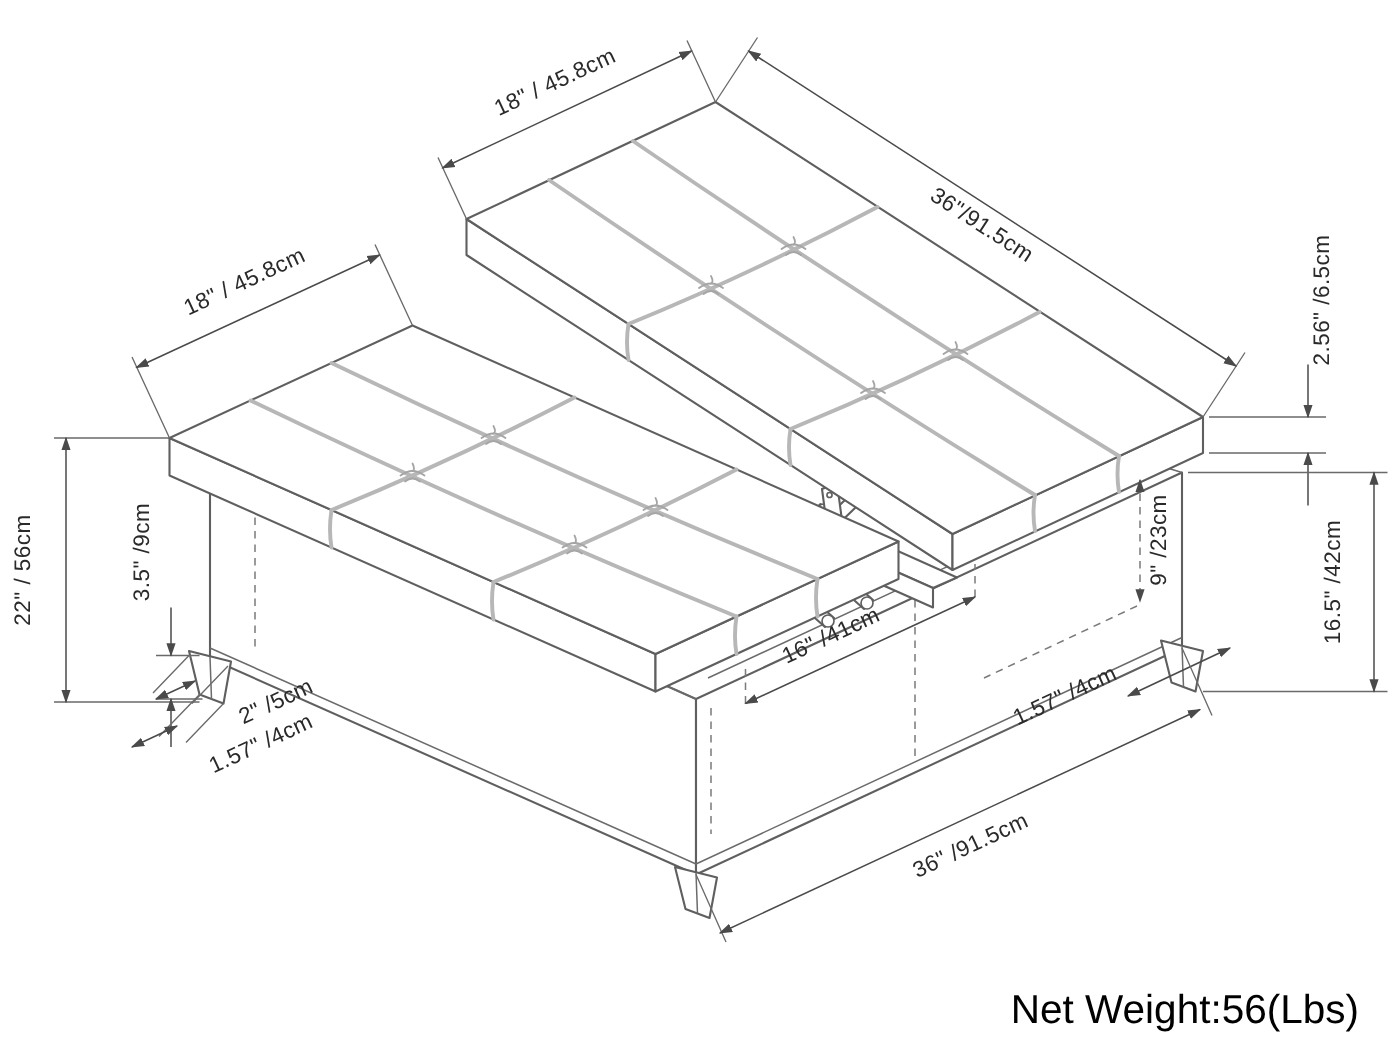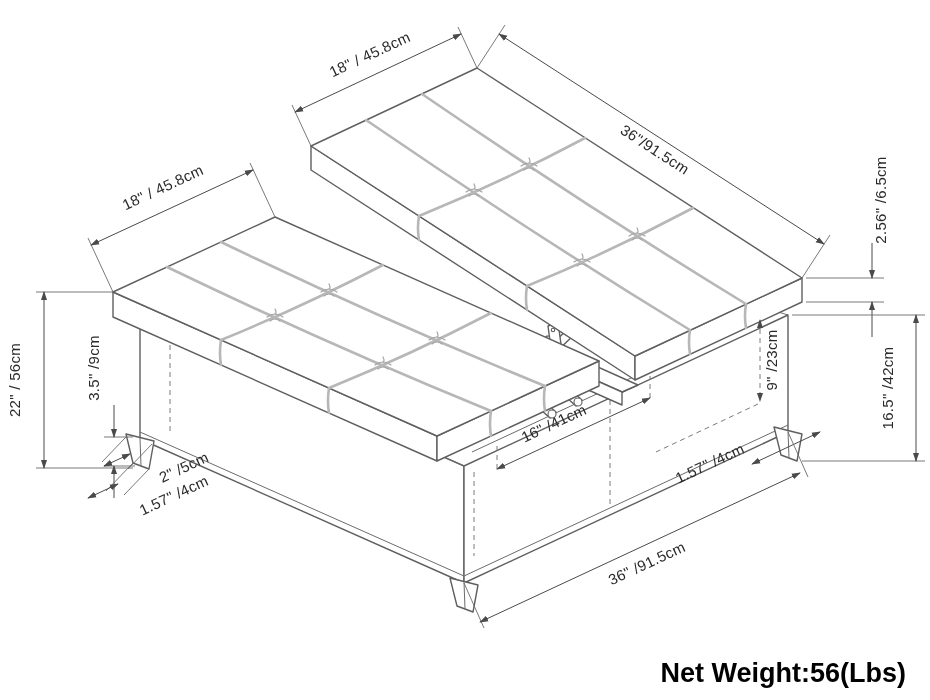--- a/index.html
+++ b/index.html
@@ -10,21 +10,21 @@
   .face {fill:#ffffff;stroke:#5f5f5f;stroke-width:1.4;stroke-linejoin:round;}
   .seam {fill:none;stroke:#b7b7b7;stroke-width:2.6;stroke-linecap:round;}
   .tuftmark{fill:none;stroke:#a5a5a5;stroke-width:1.2;stroke-linecap:round;}
   .dsh  {fill:none;stroke:#7a7a7a;stroke-width:1;stroke-dasharray:5 4;}
   .dim  {fill:none;stroke:#4a4a4a;stroke-width:1;}
   .ext  {fill:none;stroke:#6a6a6a;stroke-width:0.9;}
   .dimtxt{fill:#2a2a2a;font-size:15px;letter-spacing:.3px;}
   .hole {fill:#ffffff;stroke:#5f5f5f;stroke-width:1.1;}
   .spring{fill:#3c3c3c;stroke:none;}
   .springhatch{stroke:#ffffff;stroke-width:1.2;}
-  .net-weight{position:absolute;top:658px;right:24px;font-size:27px;font-weight:bold;
+  .net-weight{position:absolute;top:658px;right:24px;font-size:27px;font-weight:normal;
               color:#000;white-space:nowrap;}
 </style>
 </head>
 <body>
 
 <div class="canvas">
 <svg width="930" height="700" viewBox="0 0 930 700">
   <defs>
     <marker id="arr" viewBox="0 0 10 10" refX="9" refY="5" markerWidth="9" markerHeight="9" orient="auto-start-reverse">
       <path d="M0,1.6 L10,5 L0,8.4 z" fill="#4a4a4a"></path>

